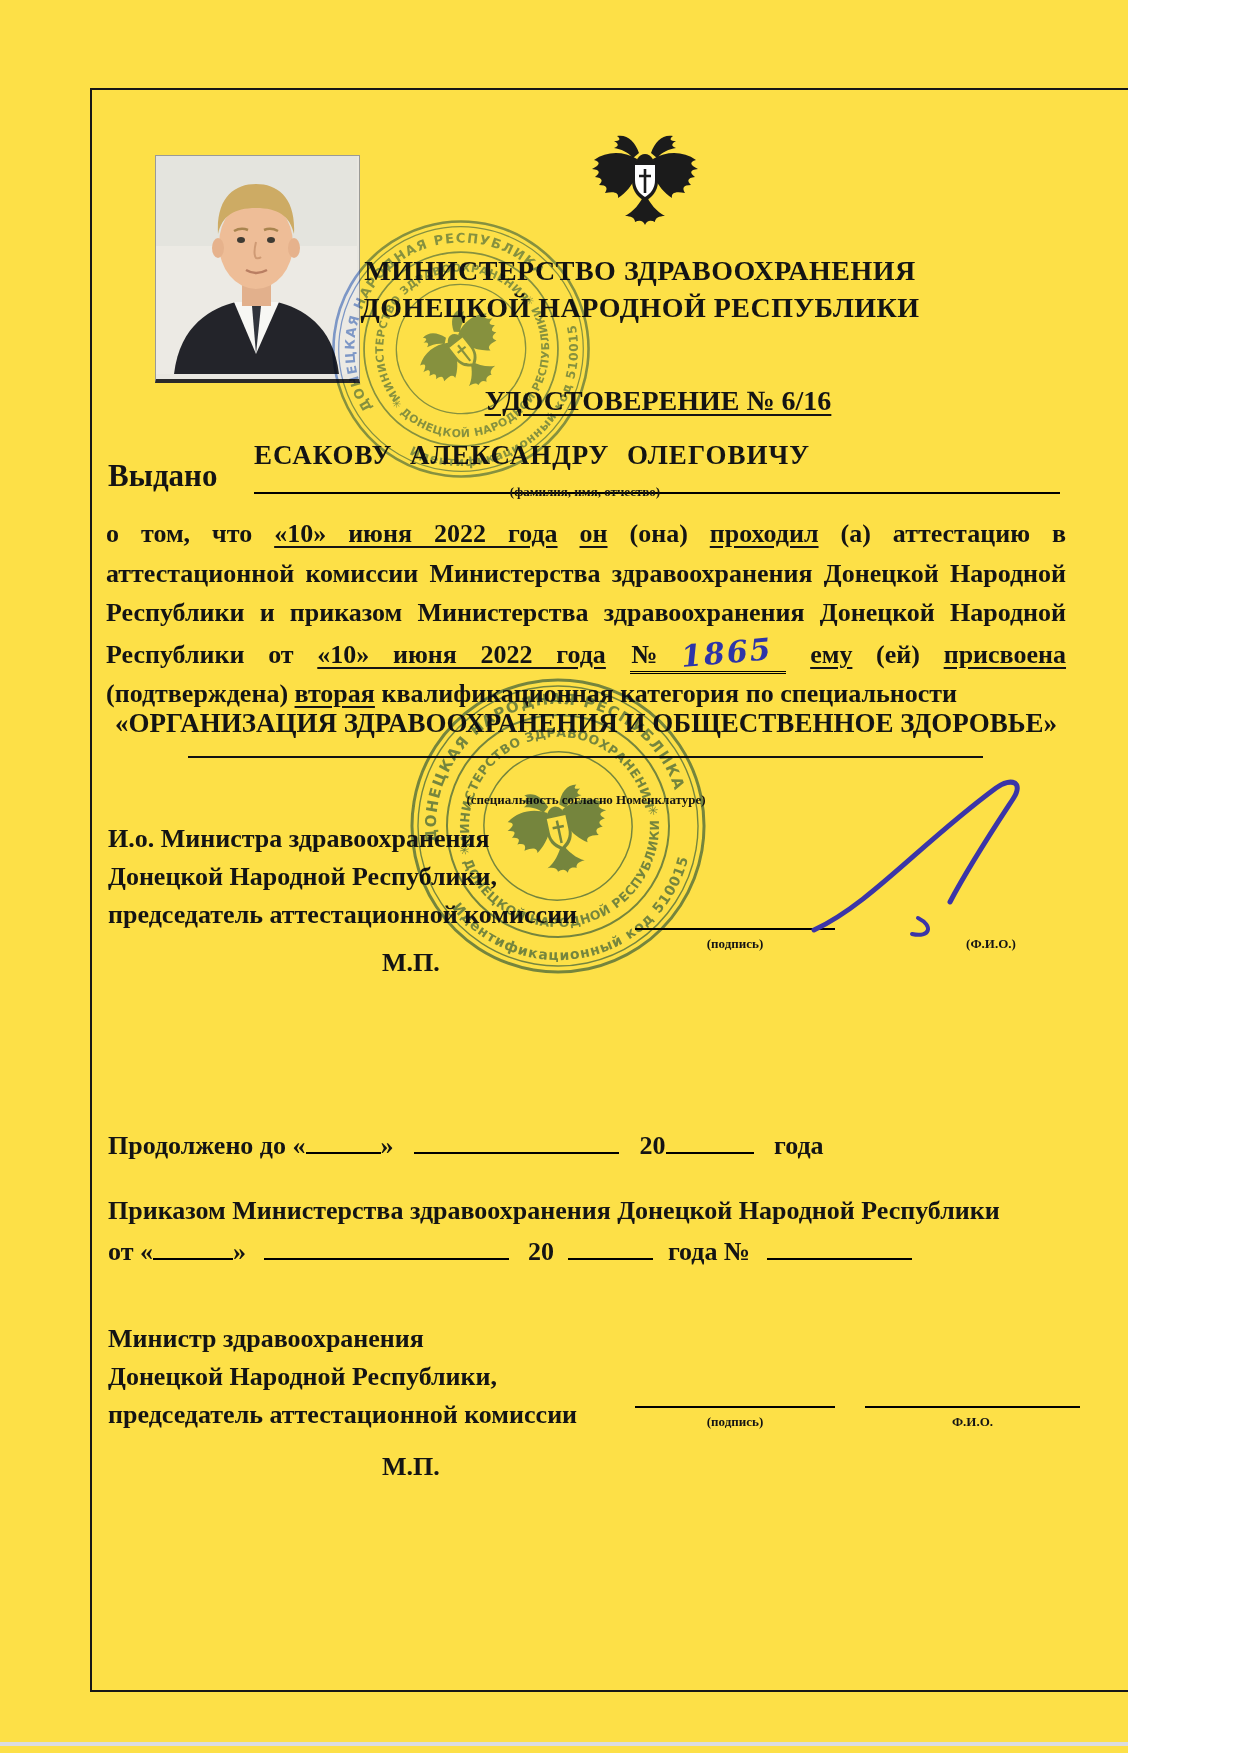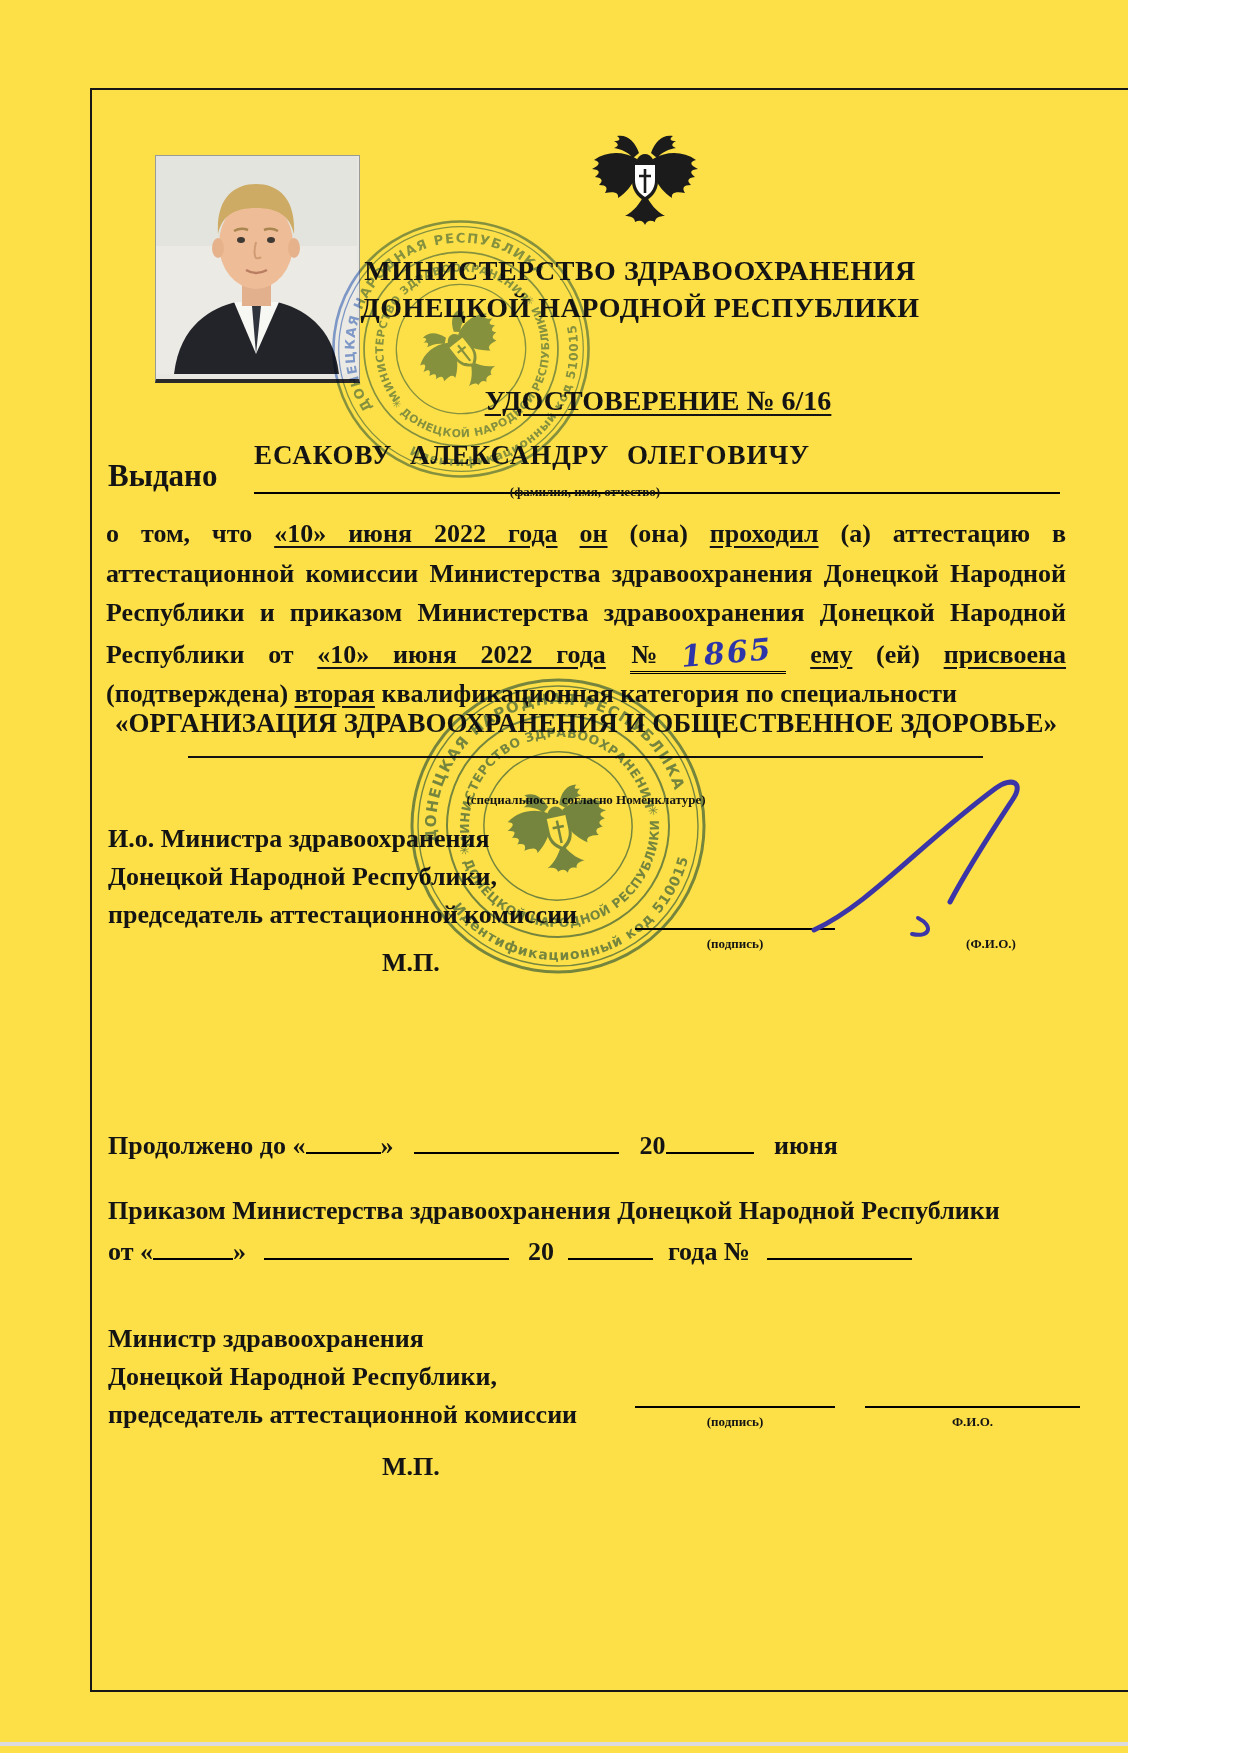--- a/index.html
+++ b/index.html
@@ -183,21 +183,21 @@
   <svg class="abs sig" viewBox="0 0 255 168">
     <path d="M14,158 C70,132 120,72 196,16 C212,5 224,10 213,27 C196,53 170,92 150,130" stroke="#3b35a8" stroke-width="5" fill="none" stroke-linecap="round"></path>
     <path d="M118,146 C134,154 130,166 112,162" stroke="#3b35a8" stroke-width="4" fill="none" stroke-linecap="round"></path>
   </svg>
 
 
   <div class="abs txt26" style="left:108px;top:1126px;z-index:2">
     <span>Продолжено до «</span><span class="blank" style="width:75px"></span><span>»</span>
     <span class="blank" style="width:205px;margin-left:14px"></span>
     <span style="margin-left:14px">20</span><span class="blank" style="width:88px"></span>
-    <span style="margin-left:14px">июня</span>
+    <span style="margin-left:14px">года</span>
   </div>
 
   <div class="abs txt26" style="left:108px;top:1192px;z-index:2">Приказом Министерства здравоохранения Донецкой Народной Республики</div>
   <div class="abs txt26" style="left:108px;top:1232px;z-index:2">
     <span>от «</span><span class="blank" style="width:80px"></span><span>»</span>
     <span class="blank" style="width:245px;margin-left:12px"></span>
     <span style="margin-left:12px">20</span>
     <span class="blank" style="width:85px;margin-left:8px"></span>
     <span style="margin-left:8px">года №</span>
     <span class="blank" style="width:145px;margin-left:10px"></span>

